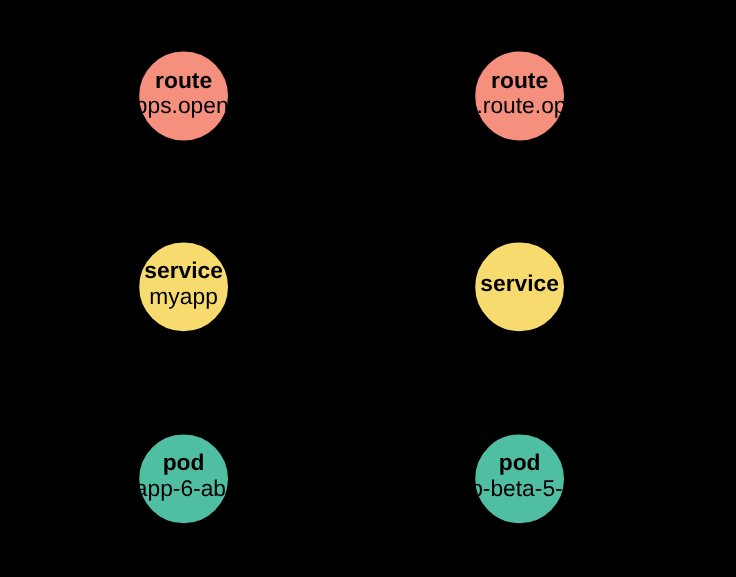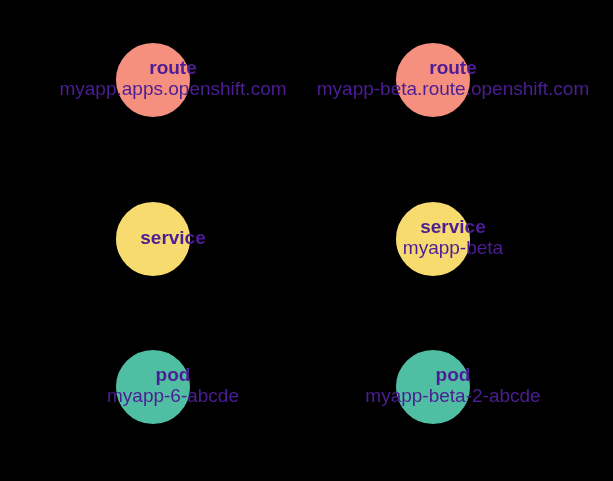--- a/index.html
+++ b/index.html
@@ -29,32 +29,31 @@
     position: absolute;
     inset: -4px;
     border-radius: 14px;
     z-index: -1;
     box-shadow: 0 0 5px 3px rgba(128, 128, 128, 0.42);
   }
   .col-a { left: 114px; }
   .col-b { left: 394px; }
   .row-route   { top: 41px; }
   .row-service { top: 200px; }
-  .row-pod     { top: 348px; }
+  .row-pod     { top: 360px; }
 
   .label {
     position: absolute;
     left: 50%;
     top: 50%;
     transform: translate(-50%, calc(-50% - 2px));
     text-align: center;
-    color: #4c1d95;
+    color: #000000;
     font-size: 19px;
     line-height: 21px;
-    margin-left: 20px;
   }
   .label .type {
     font-weight: bold;
     white-space: nowrap;
   }
   
   .label .name {
     white-space: nowrap;
   }
 </style>
@@ -66,44 +65,44 @@
   <div class="node col-a row-route" style="background-color: rgb(245, 144, 127);">
     <div class="label">
       <div class="type">route</div>
       <div class="name">myapp.apps.openshift.com</div>
     </div>
   </div>
 
   <div class="node col-a row-service" style="background-color: rgb(247, 219, 110);">
     <div class="label">
       <div class="type">service</div>
+      <div class="name">myapp</div>
     </div>
   </div>
 
   <div class="node col-a row-pod" style="background-color: rgb(80, 190, 163);">
     <div class="label">
       <div class="type">pod</div>
       <div class="name">myapp-6-abcde</div>
     </div>
   </div>
 
   <div class="node col-b row-route" style="background-color: rgb(245, 144, 127);">
     <div class="label">
       <div class="type">route</div>
       <div class="name">myapp-beta.route.openshift.com</div>
     </div>
   </div>
 
   <div class="node col-b row-service" style="background-color: rgb(247, 219, 110);">
     <div class="label">
       <div class="type">service</div>
-      <div class="name">myapp-beta</div>
     </div>
   </div>
 
   <div class="node col-b row-pod" style="background-color: rgb(80, 190, 163);">
     <div class="label">
       <div class="type">pod</div>
-      <div class="name">myapp-beta-2-abcde</div>
+      <div class="name">myapp-beta-5-abcde</div>
     </div>
   </div>
 
 </div>
 
 </body></html>

